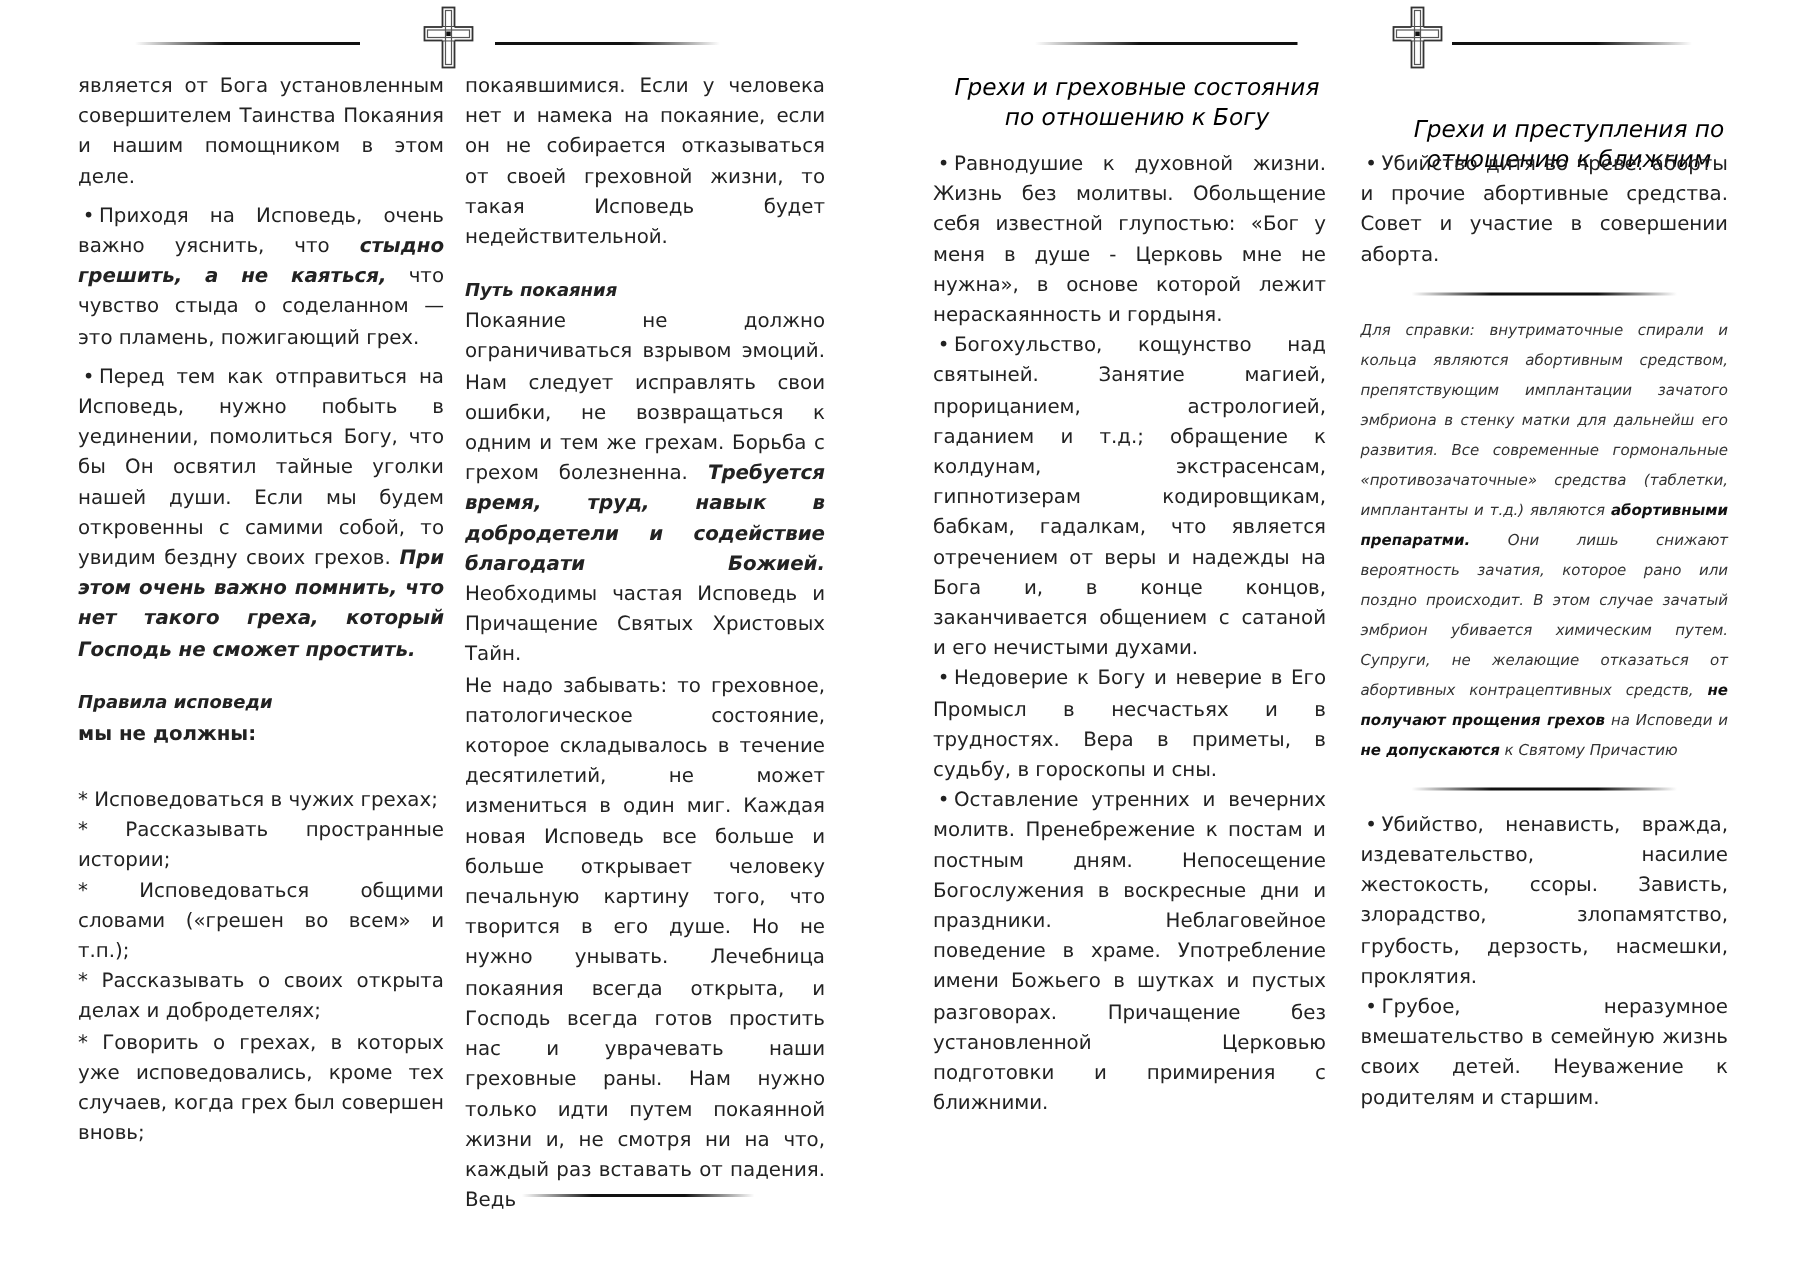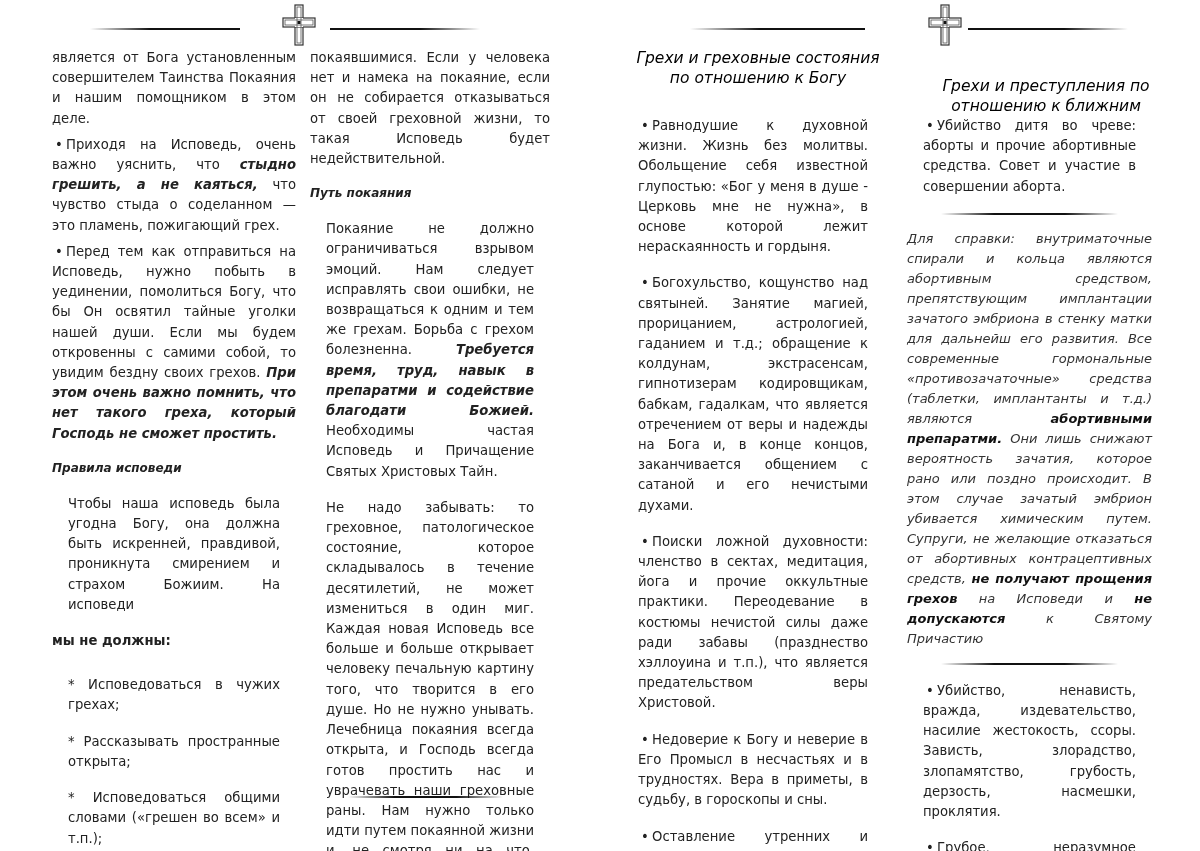--- a/index.html
+++ b/index.html
@@ -11,25 +11,25 @@
   .page-right { left: 600px; width: 600px; }
 
   .ornament { position: absolute; top: 4px; height: 40px; }
   .ornament .line { position: absolute; top: 24px; height: 2px;
     background: linear-gradient(90deg, rgba(0,0,0,0) 0%, #111 40%, #111 100%); }
   .ornament .line.r { background: linear-gradient(90deg, #111 0%, #111 60%, rgba(0,0,0,0) 100%); }
   .ornament .cross { position: absolute; top: 0; width: 34px; height: 42px; }
 
   .col { position: absolute; font-size: 13.2px; line-height: 20.2px; text-align: justify; }
   .col p { margin: 0 0 6px 0; }
-  .col p.tight { margin: 16px; }
+  .col p.tight { margin: 0; }
   .it { font-style: italic; }
   .b { font-weight: bold; }
   .h { font-style: italic; font-weight: bold; font-size: 12px; line-height: 20px; margin: 10px 0 2px 0; }
-  .ital-note { font-style: italic; color: #333; font-size: 13px; line-height: 20px; }
+  .ital-note { font-style: italic; color: #333; font-size: 10px; line-height: 20px; }
   .ital-note .bb { font-weight: bold; color: #111; }
   .sechead { position: absolute; top: 48px; text-align: center; font-style: italic; font-size: 15.5px; line-height: 20px; color: #000000; }
   .divider { height: 2px; margin: 14px auto 14px auto; width: 72%;
     background: linear-gradient(90deg, rgba(0,0,0,0) 0%, #111 30%, #111 70%, rgba(0,0,0,0) 100%); }
   .bottom-rule { position: absolute; height: 2px;
     background: linear-gradient(90deg, rgba(0,0,0,0) 0%, #111 30%, #111 70%, rgba(0,0,0,0) 100%); }
   .bullet { display: inline-block; width: 14px; text-align: center; }
 </style>
 </head>
 <body>
@@ -54,34 +54,33 @@
         <use href="#cross-sym"></use>
       </svg>
     <div class="line r" style="left:240px;width:150px;"></div>
   </div>
 
   <div class="col" style="left:52px;top:48px;width:244px;">
     <p><span>является от Бога установленным совершителем Таинства Покаяния и нашим помощником в этом деле.</span></p>
     <p><span class="bullet">•</span><span>Приходя на Исповедь, очень важно уяснить, что </span><span class="it b">стыдно грешить, а не каяться,</span><span> что чувство стыда о соделанном — это пламень, пожигающий грех.</span></p>
     <p><span class="bullet">•</span><span>Перед тем как отправиться на Исповедь, нужно побыть в уединении, помолиться Богу, что бы Он освятил тайные уголки нашей души. Если мы будем откровенны с самими собой, то увидим бездну своих грехов. </span><span class="it b">При этом очень важно помнить, что нет такого греха, который Господь не сможет простить.</span></p>
     <div class="h" style="margin-top:14px;">Правила исповеди</div>
-    <p class="tight">Чтобы наша исповедь была угодна Богу, она должна быть искренней, правдивой, проникнута смирением и страхом Божиим. На исповеди</p>
     <p class="b" style="margin-bottom:24px;">мы не должны:</p>
     <p class="tight"><span>*</span> <span>Исповедоваться в чужих грехах;</span></p>
-    <p class="tight"><span>*</span> <span>Рассказывать пространные открыта;</span></p>
+    <p class="tight"><span>*</span> <span>Рассказывать пространные истории;</span></p>
     <p class="tight"><span>*</span> <span>Исповедоваться общими словами («грешен во всем» и т.п.);</span></p>
     <p class="tight"><span>*</span> <span>Рассказывать о своих открыта делах и добродетелях;</span></p>
     <p class="tight"><span>*</span> <span>Говорить о грехах, в которых уже исповедовались, кроме тех случаев, когда грех был совершен вновь;</span></p>
 
   </div>
 
   <div class="col" style="left:310px;top:48px;width:240px;">
     <p>покаявшимися. Если у человека нет и намека на покаяние, если он не собирается отказываться от своей греховной жизни, то такая Исповедь будет недействительной.</p>
     <div class="h" style="margin-top:14px;">Путь покаяния</div>
-    <p class="tight"><span>Покаяние не должно ограничиваться взрывом эмоций. Нам следует исправлять свои ошибки, не возвращаться к одним и тем же грехам. Борьба с грехом болезненна. </span><span class="it b">Требуется время, труд, навык в препаратми и содействие благодати Божией.</span><span> Необходимы частая Исповедь и Причащение Святых Христовых Тайн.</span></p>
+    <p class="tight"><span>Покаяние не должно ограничиваться взрывом эмоций. Нам следует исправлять свои ошибки, не возвращаться к одним и тем же грехам. Борьба с грехом болезненна. </span><span class="it b">Требуется время, труд, навык в добродетели и содействие благодати Божией.</span><span> Необходимы частая Исповедь и Причащение Святых Христовых Тайн.</span></p>
     <p class="tight"><span>Не надо забывать: то греховное, патологическое состояние, которое складывалось в течение десятилетий, не может измениться в один миг. Каждая новая Исповедь все больше и больше открывает человеку печальную картину того, что творится в его душе. Но не нужно унывать. Лечебница покаяния всегда открыта, и Господь всегда готов простить нас и уврачевать наши греховные раны. Нам нужно только идти путем покаянной жизни и, не смотря ни на что, каждый раз вставать от падения. Ведь </span></p>
   </div>
 
   <div class="bottom-rule" style="left:348px;top:796px;width:155px;"></div>
 </div>
 
 <div class="page page-right">
   <div class="ornament" style="left:90px;width:420px;">
     <div class="line" style="left:0;width:175px;"></div>
     <svg class="cross" style="left:238px;">
@@ -89,21 +88,20 @@
       </svg>
     <div class="line r" style="left:278px;width:160px;"></div>
   </div>
 
   <div class="sechead" style="left:28px;width:260px;">Грехи и греховные состояния по отношению к Богу</div>
   <div class="sechead" style="left:316px;width:260px;margin-top:28px;">Грехи и преступления по отношению к ближним</div>
 
   <div class="col" style="left:22px;top:100px;width:262px;">
     <p class="tight"><span class="bullet">•</span><span>Равнодушие к духовной жизни. Жизнь без молитвы. Обольщение себя известной глупостью: «Бог у меня в душе - Церковь мне не нужна», в основе которой лежит нераскаянность и гордыня.</span></p>
     <p class="tight"><span class="bullet">•</span><span>Богохульство, кощунство над святыней. Занятие магией, прорицанием, астрологией, гаданием и т.д.; обращение к колдунам, экстрасенсам, гипнотизерам кодировщикам, бабкам, гадалкам, что является отречением от веры и надежды на Бога и, в конце концов, заканчивается общением с сатаной и его нечистыми духами.</span></p>
-    <p class="tight"><span class="bullet">•</span><span>Поиски ложной духовности: членство в сектах, медитация, йога и прочие оккультные практики. Переодевание в костюмы нечистой силы даже ради забавы (празднество хэллоуина и т.п.), что является предательством веры Христовой.</span></p>
     <p class="tight"><span class="bullet">•</span><span>Недоверие к Богу и неверие в Его Промысл в несчастьях и в трудностях. Вера в приметы, в судьбу, в гороскопы и сны.</span></p>
     <p class="tight"><span class="bullet">•</span><span>Оставление утренних и вечерних молитв. Пренебрежение к постам и постным дням. Непосещение Богослужения в воскресные дни и праздники. Неблаговейное поведение в храме. Употребление имени Божьего в шутках и пустых разговорах. Причащение без установленной Церковью подготовки и примирения с ближними.</span></p>
 
   </div>
 
   <div class="col" style="left:307px;top:100px;width:245px;">
     <p class="tight"><span class="bullet">•</span><span>Убийство дитя во чреве: аборты и прочие абортивные средства. Совет и участие в совершении аборта.</span></p>
     <div class="divider"></div>
     <p class="ital-note"><span>Для справки: внутриматочные спирали и кольца являются абортивным средством, препятствующим имплантации зачатого эмбриона в стенку матки для дальнейш его развития. Все современные гормональные «противозачаточные» средства (таблетки, имплантанты и т.д.) являются </span><span class="bb">абортивными препаратми.</span><span> Они лишь снижают вероятность зачатия, которое рано или поздно происходит. В этом случае зачатый эмбрион убивается химическим путем. Супруги, не желающие отказаться от абортивных контрацептивных средств, </span><span class="bb">не получают прощения грехов</span><span> на Исповеди и </span><span class="bb">не допускаются</span><span> к Святому Причастию</span></p>
     <div class="divider"></div>

